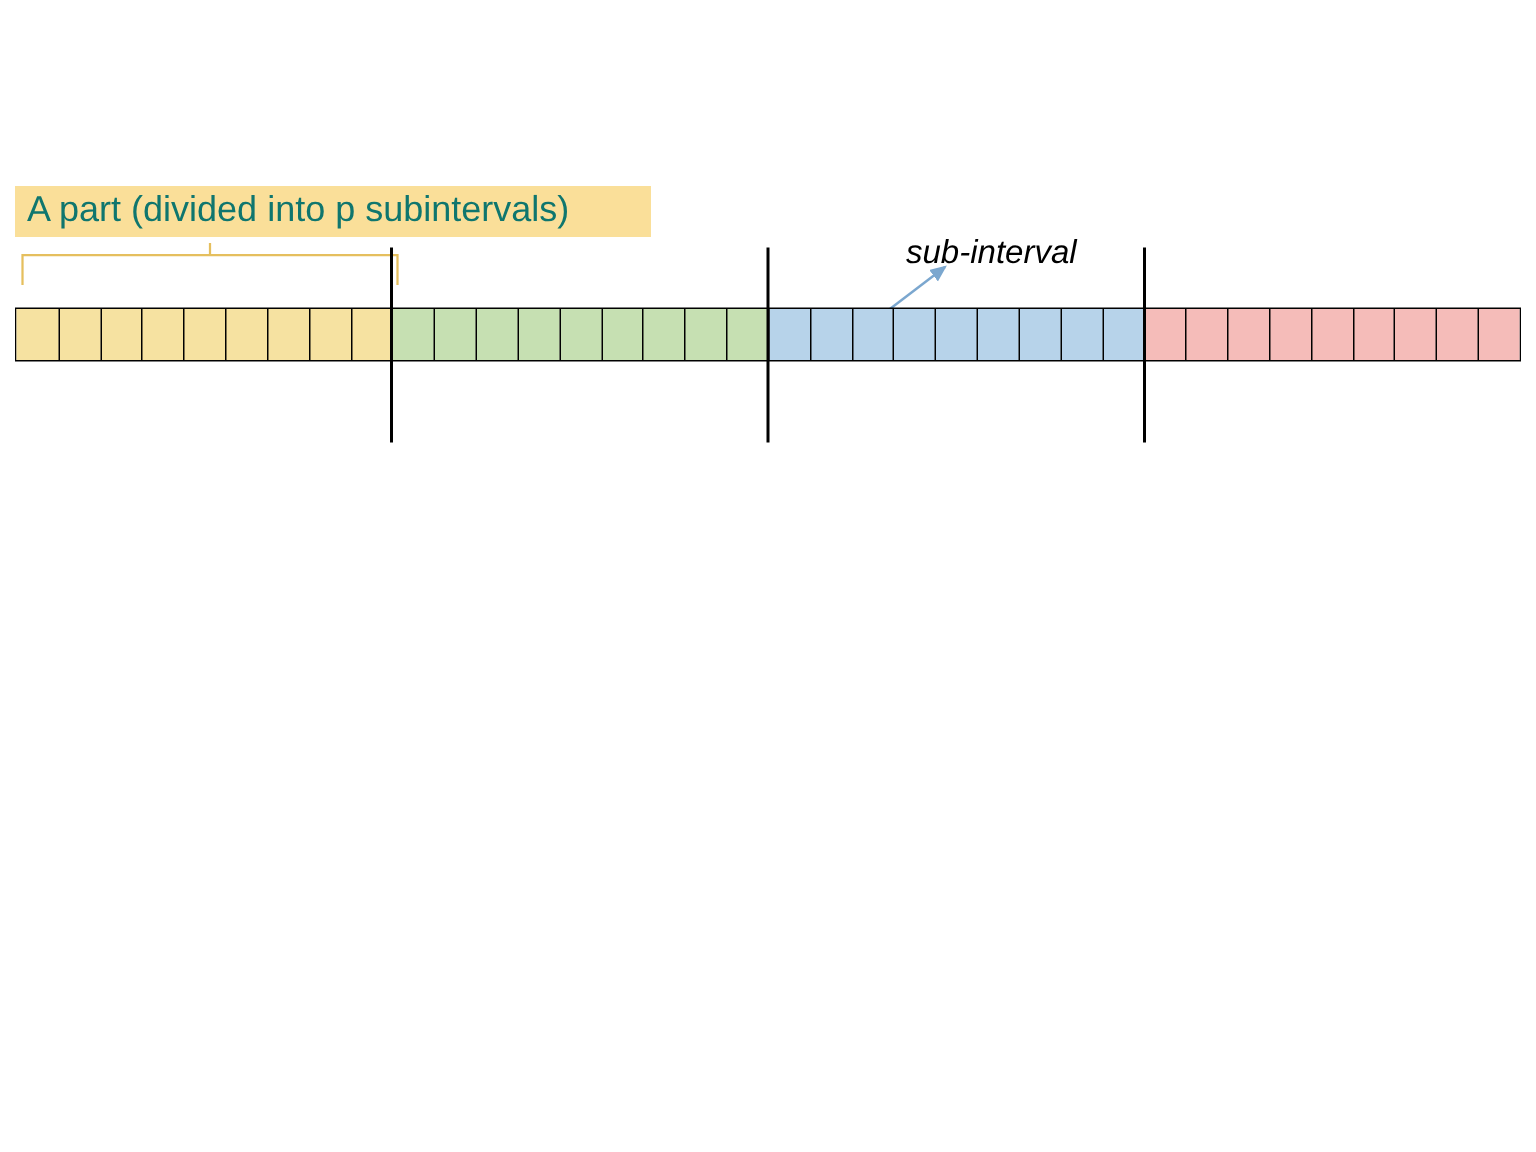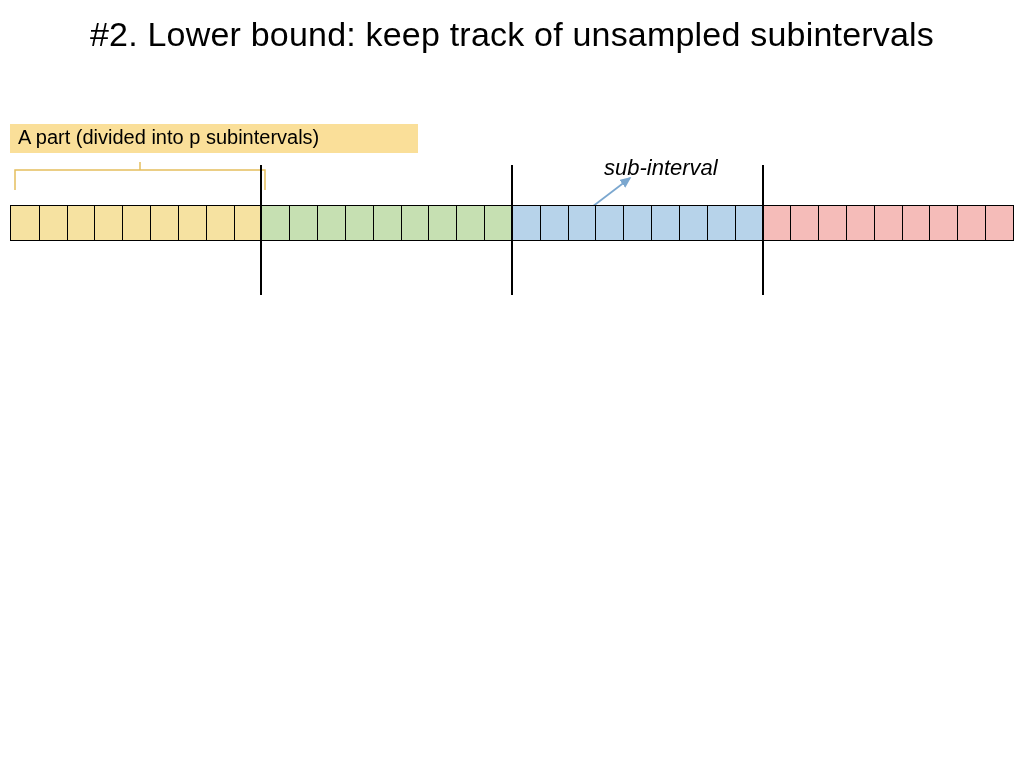--- a/index.html
+++ b/index.html
@@ -23,23 +23,23 @@
     width: 1024px;
     text-align: center;
     font-size: 34px;
     line-height: 1.18;
     color: #000;
     font-weight: 400;
     letter-spacing: 0.2px;
   }
   .part-label {
     position: absolute;
-    font-size: 20px;
-    padding: 2px 0 4px 8px;
-    color: #000000;
+    font-size: 24px;
+    padding: 2px 16px 4px 8px;
+    color: #0f766e;
   }
   .subint-label {
     position: absolute;
     font-size: 22px;
     color: #000;
     font-style: italic;
   }
   .bracket {
     position: absolute;
   }
@@ -64,21 +64,20 @@
   }
   .arrow {
     position: absolute;
   }
 </style>
 </head>
 <body>
 
 <div class="stage">
 
-  <div class="title">#2. Lower bound: keep track of unsampled subintervals</div>
 
   <div class="part-label" id="part-label" style="left: 10px; top: 124px; width: 400px; background: rgb(250, 223, 153);">A part (divided into p subintervals)</div>
 
   <div class="subint-label" id="sub-label" style="left: 604px; top: 155px;">sub-interval</div>
 
   <svg class="bracket" id="bracket" width="252" height="30" style="left: 14px; top: 162px;">
       <path d="M 1 28 L 1 8 L 251 8 L 251 28 M 126 8 L 126 0" fill="none" stroke="#e5bf5e" stroke-width="1.5"></path>
     </svg>
 
   <svg class="arrow" id="arrow-svg" width="54" height="44" style="left: 582px; top: 172px;">

